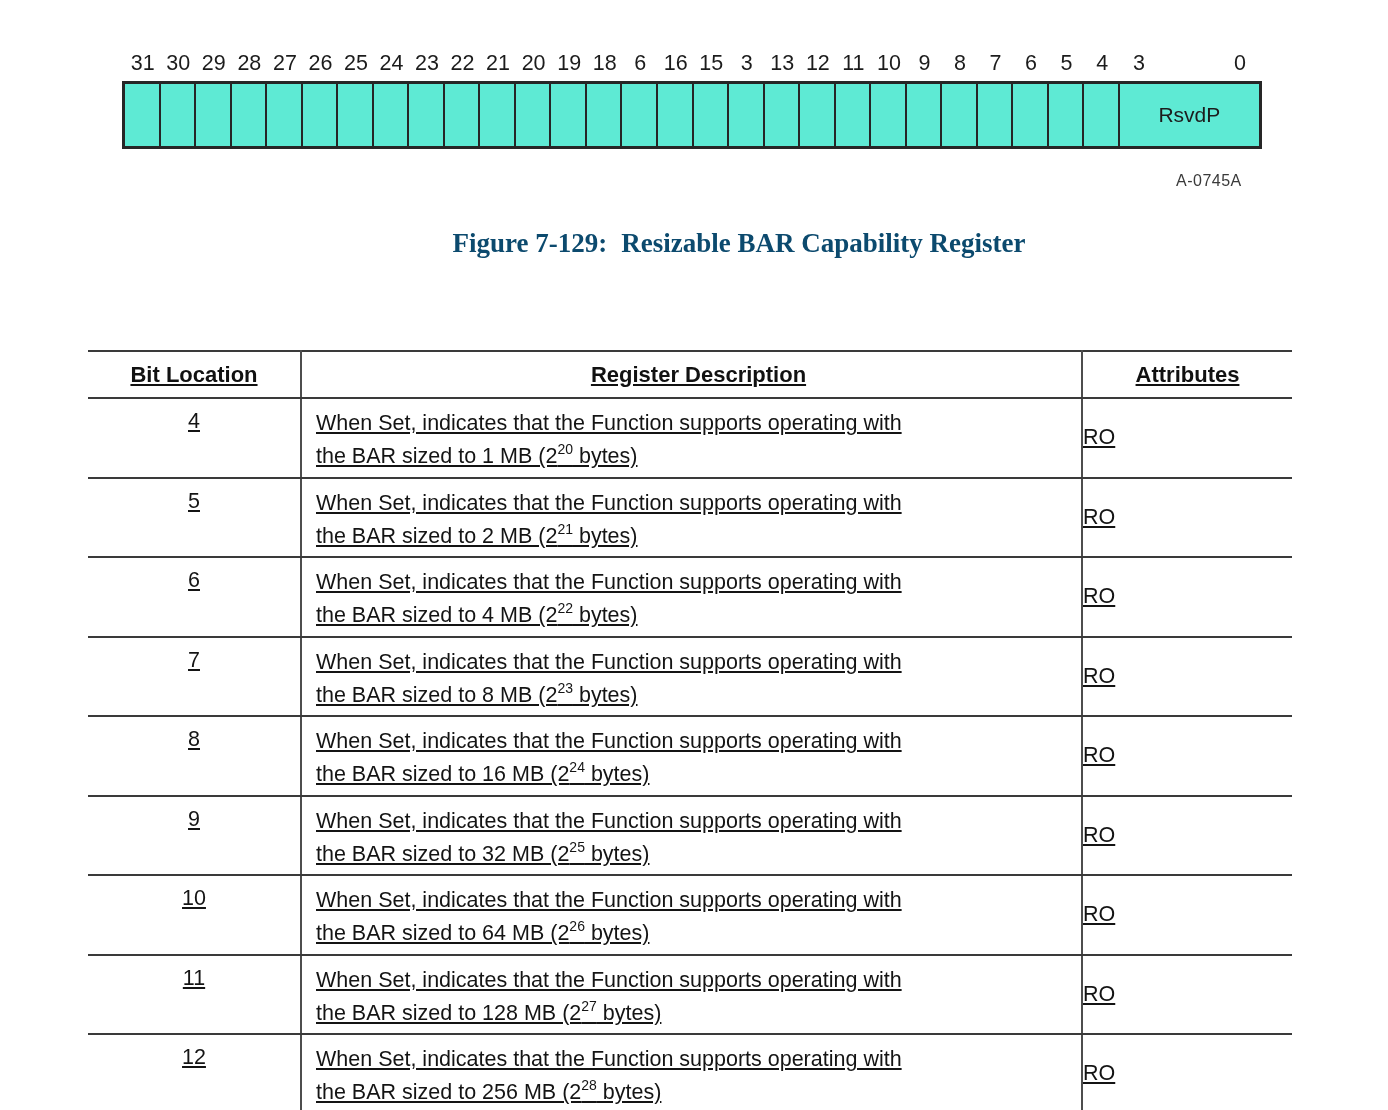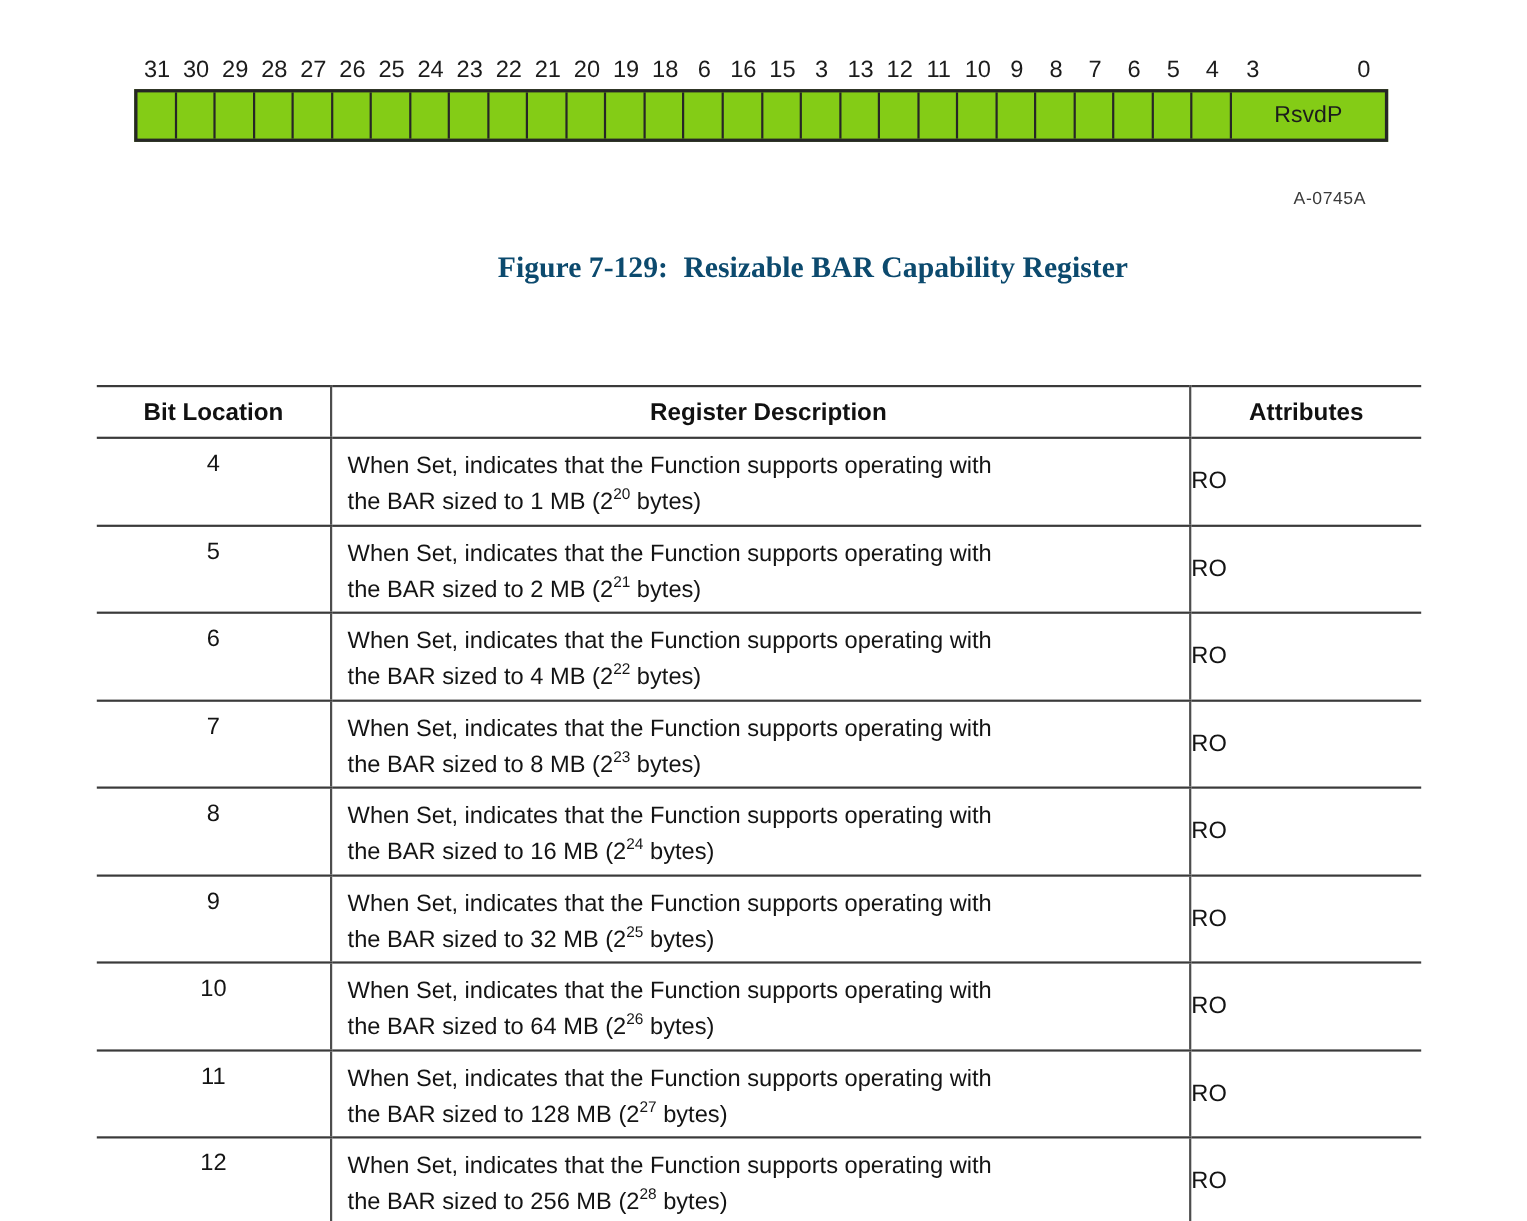--- a/index.html
+++ b/index.html
@@ -27,23 +27,23 @@
   }
   .bit-label { flex: 1 1 0; text-align: center; white-space: nowrap; }
   .rsvdp-labels {
     flex: 0 0 139px;
     display: flex;
     justify-content: space-between;
   }
   .rsvdp-labels span { width: 38px; text-align: center; }
   .reg-box {
     display: flex;
-    height: 48px;
+    height: 68px;
     border: 3px solid #262626;
-    background: #84cc16;
+    background: #5eead4;
   }
   .reg-cell { flex: 1 1 0; border-right: 2.5px solid #262626; }
   .reg-cell-rsvdp {
     flex: 0 0 139px;
     display: flex;
     align-items: center;
     justify-content: center;
     font-size: 21px;
     color: #1c1c1c;
   }
@@ -78,20 +78,21 @@
     left: 88px;
     top: 350px;
     width: 1204px;
     border-collapse: collapse;
     table-layout: fixed;
     border-top: 2.5px solid #3a3a3a;
     color: #141414;
   }
   .spec-table th, .spec-table td {
     border-bottom: 2.5px solid #3a3a3a;
+    text-decoration: underline;
   }
   .spec-table .col-desc, .spec-table .col-attr {
     border-left: 2px solid #4d4d4d;
   }
   .spec-table th {
     font-size: 22px;
     font-weight: bold;
     height: 47px;
     vertical-align: middle;
     color: #111111;

